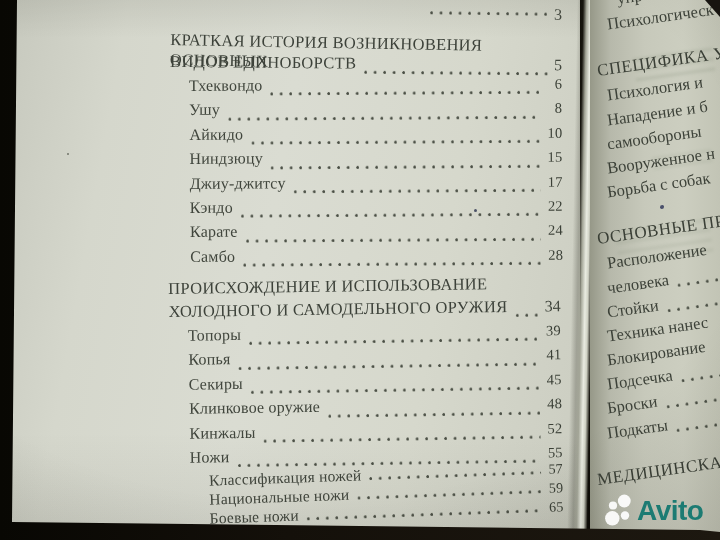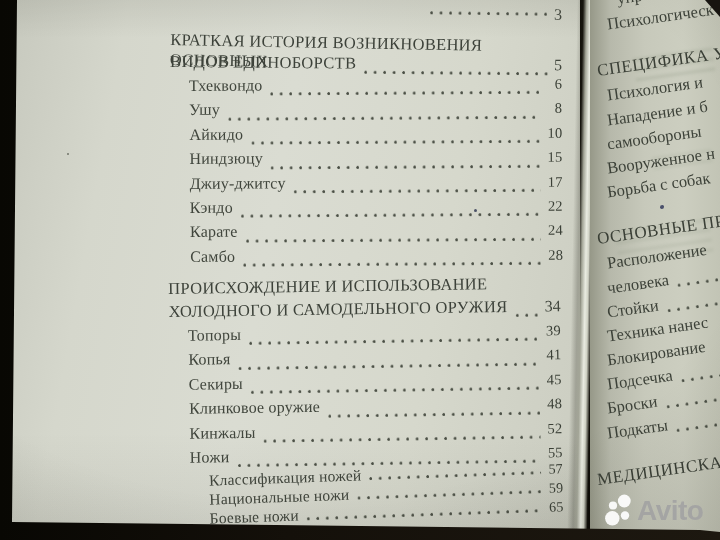--- a/index.html
+++ b/index.html
@@ -73,21 +73,21 @@
     clip-path:polygon(705px 0,720px 0,720px 17px);}
   .speck{position:absolute;border-radius:50%;pointer-events:none;}
   .speck1{left:474px;top:209px;width:3px;height:3px;background:#343b55;opacity:.85;}
   .speck2{left:660px;top:205px;width:4px;height:4px;background:#3c4362;border-radius:60% 40% 55% 45%;opacity:.9;}
   .speck3{left:67px;top:153px;width:2px;height:2px;background:#70746a;}
 
   
   .watermark{position:absolute;left:605px;top:494px;display:flex;align-items:flex-start;opacity:.92;}
   .avito-logo{width:27px;height:33px;margin-right:5px;}
   .avito-text{font-family:"Liberation Sans","DejaVu Sans",sans-serif;font-weight:bold;
-    font-size:28px;line-height:33px;color:#a3a3a3;letter-spacing:-.5px;}
+    font-size:28px;line-height:33px;color:#0f766e;letter-spacing:-.5px;}
 </style>
 </head>
 <body>
 
 <div id="photo">
 
   <div class="left-page">
     <div class="lp-content">
 
       <div class="toc-top-row">

